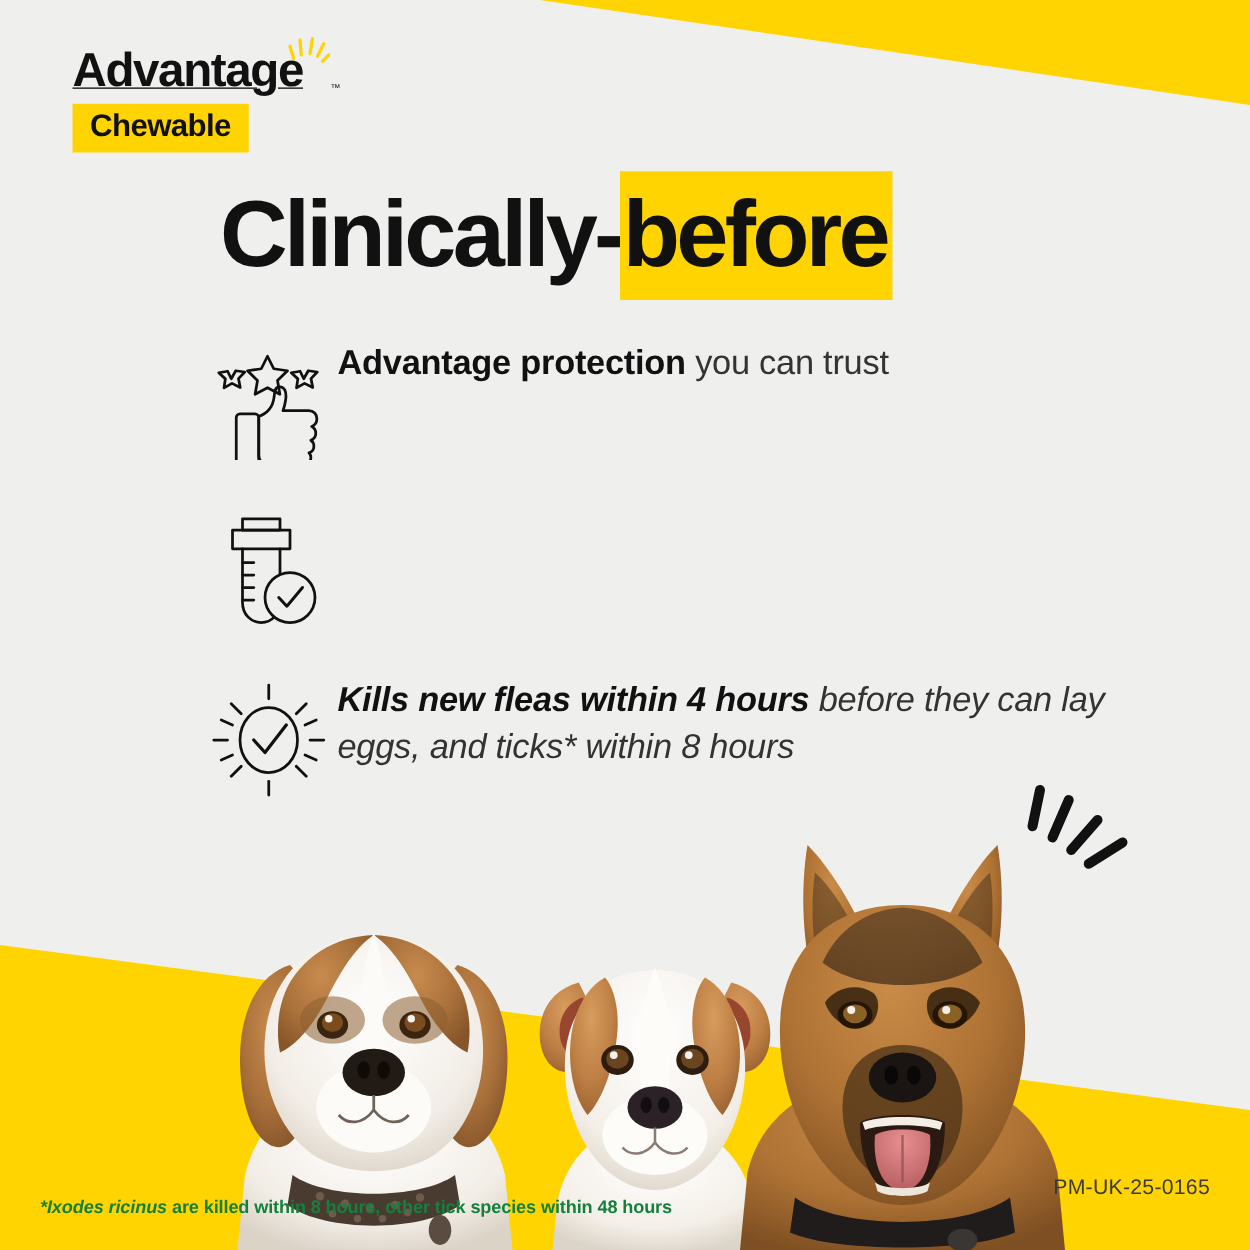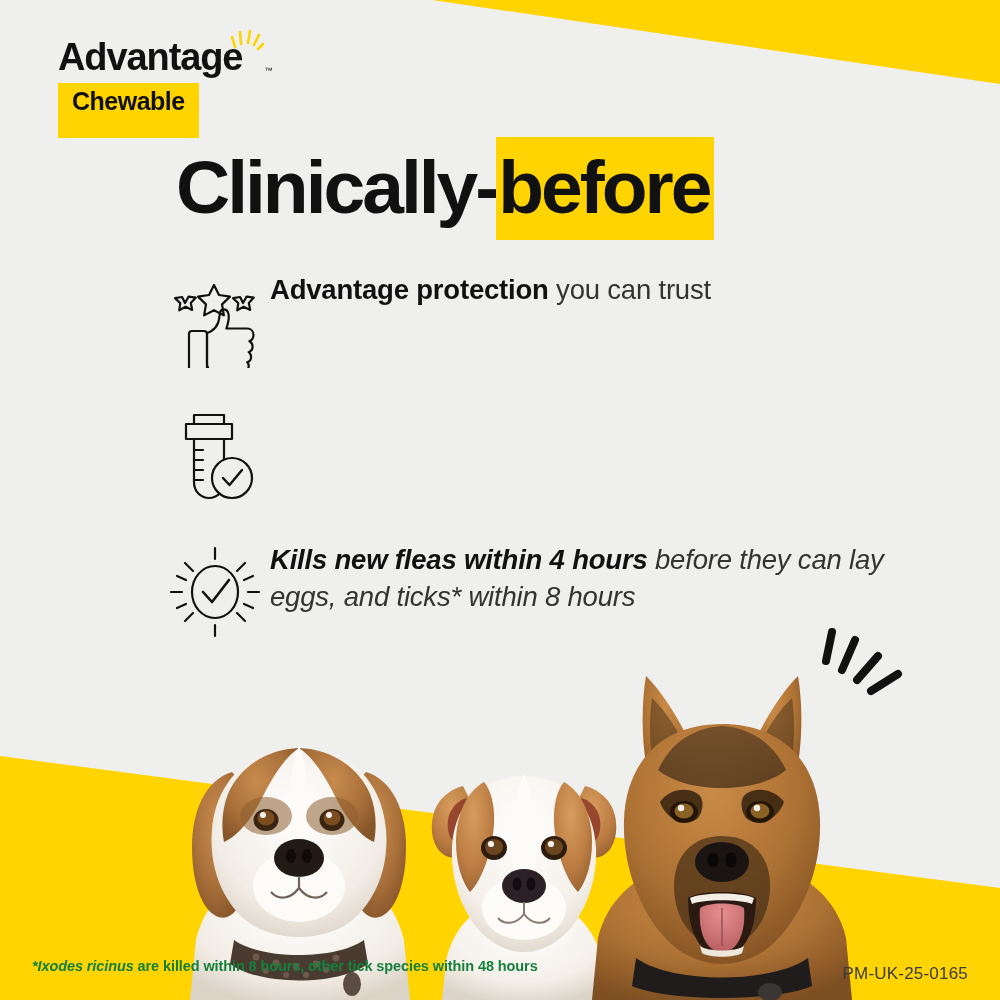--- a/index.html
+++ b/index.html
@@ -17,21 +17,21 @@
     width:1000px; height:1000px;
     background:#efefee;
     overflow:hidden;
   }
 
   
   .bg-layer { position:absolute; inset:0; width:1000px; height:1000px; }
 
   
   .logo-block { position:absolute; left:58px; top:38px; width:320px; }
-  .logo-word-wrap { position:relative; display:inline-block; }
+  .logo-word-wrap { position:relative; display:inline-block;text-decoration:underline; }
   .logo-word {
     font-size:38px;
     font-weight:700;
     letter-spacing:-1.1px;
     color:#111111;
     line-height:1;
     font-family:"Liberation Sans", sans-serif;
   }
   .logo-sparkle {
     position:absolute;
@@ -42,21 +42,21 @@
     position:absolute;
     right:-30px; bottom:1px;
     font-size:8px;
     color:#111;
     letter-spacing:0;
   }
   .logo-badge {
     margin-top:7px;
     display:inline-block;
     background:#FFD400;
-    padding:4px 14px 21px 14px;
+    padding:4px 14px 5px 14px;
     font-size:25px;
     font-weight:700;
     letter-spacing:-0.5px;
     color:#111111;
     line-height:1.18;
   }
 
   
   .headline {
     position:absolute;
@@ -126,21 +126,21 @@
     left:32px; top:958px;
     font-size:14.5px;
     color:#15803d;
     font-weight:700;
     letter-spacing:-0.1px;
     white-space:nowrap;
   }
   .footnote i { font-style:italic; }
   .code {
     position:absolute;
-    right:32px; top:964px;
+    right:32px; top:940px;
     font-size:17px;
     color:#3a3a3a;
     font-weight:400;
     letter-spacing:0.2px;
     white-space:nowrap;
   }
 </style>
 </head>
 <body>
 

